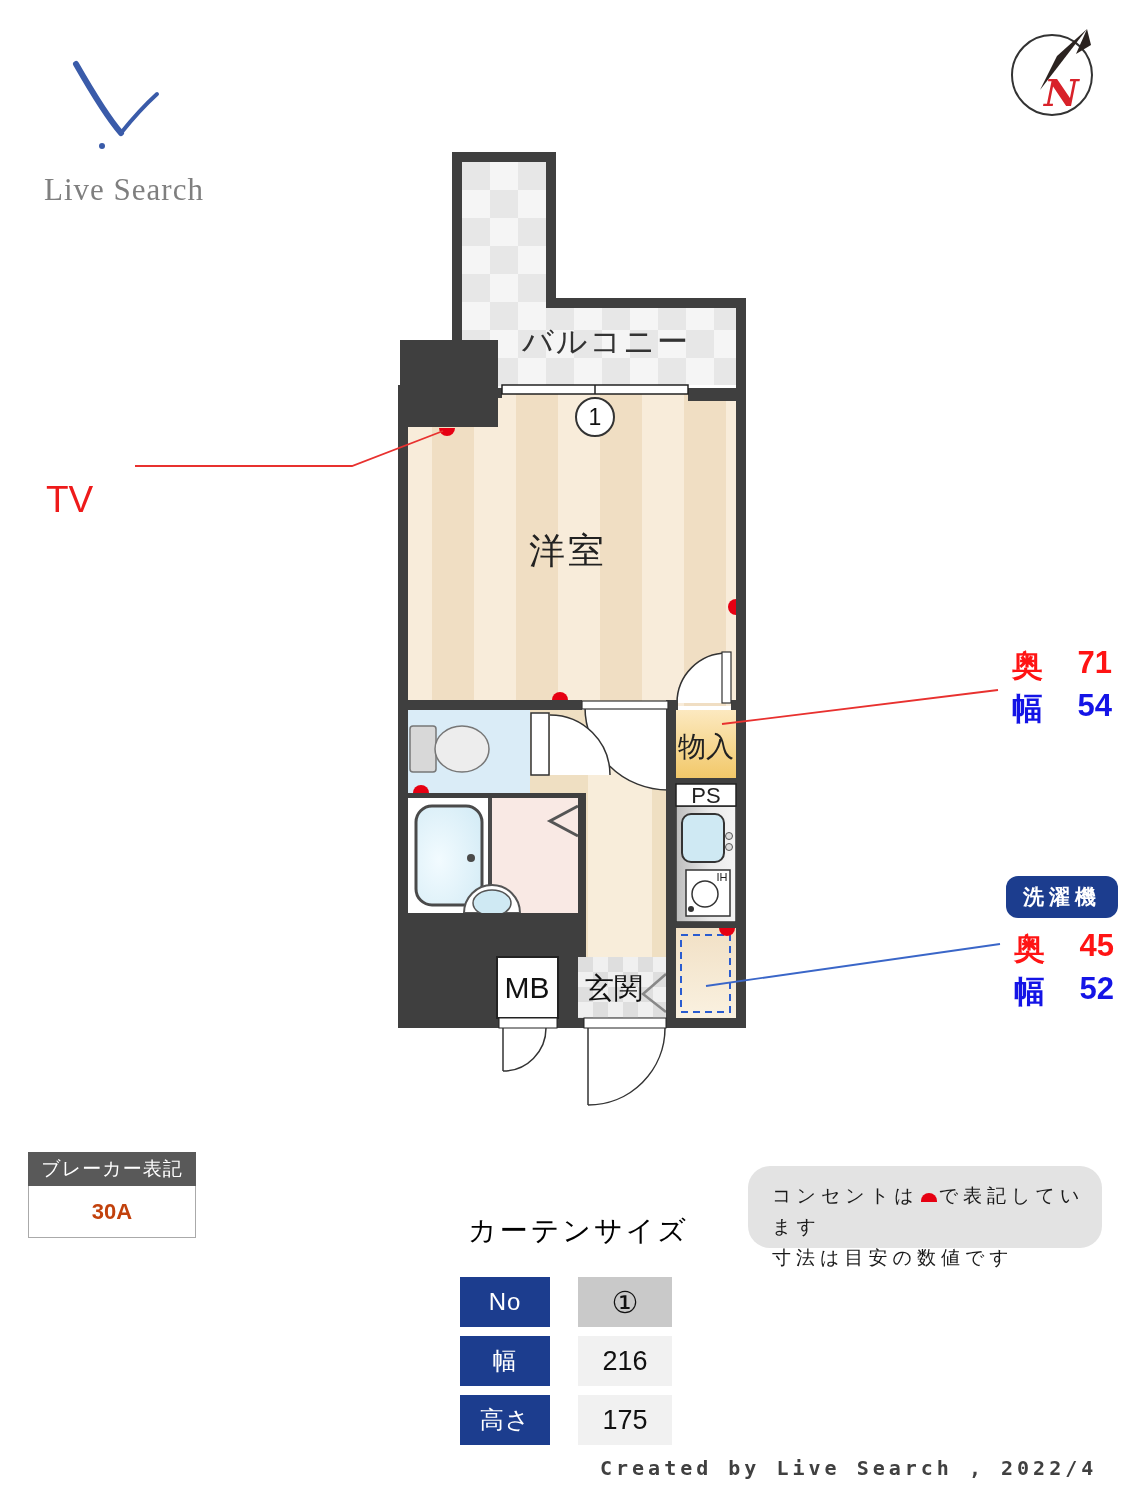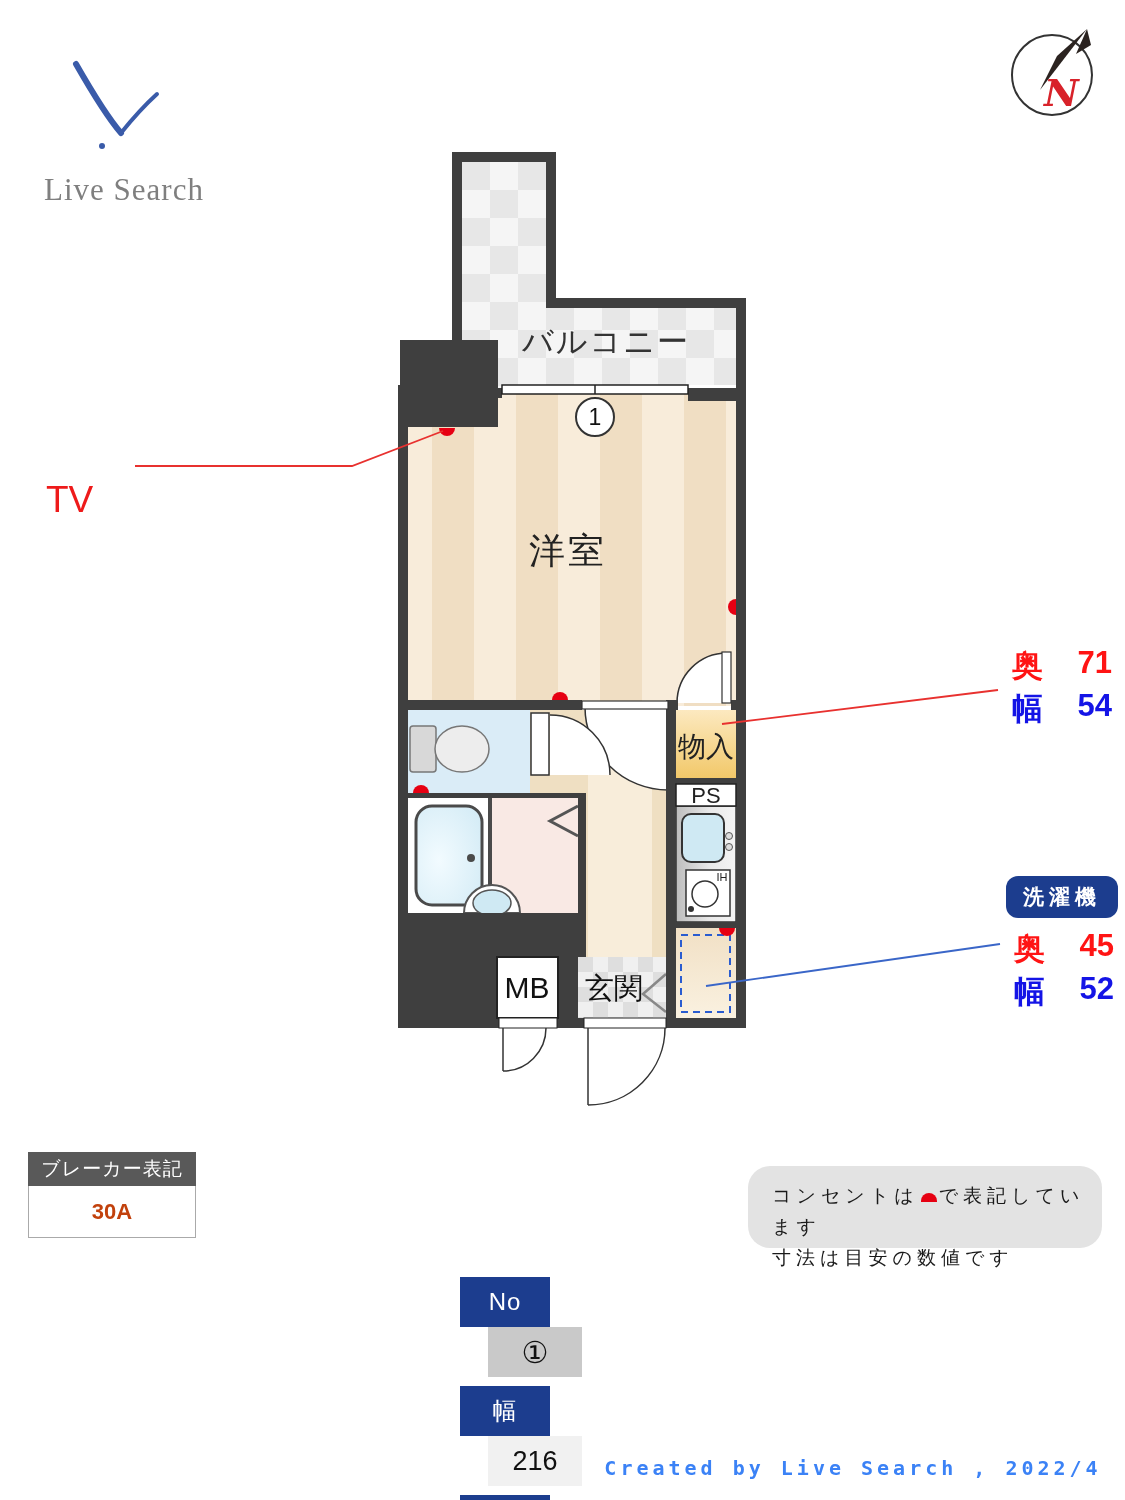--- a/index.html
+++ b/index.html
@@ -23,36 +23,36 @@
                 justify-content:center;font-weight:600;box-sizing:border-box;padding-left:0;}
   
   .breaker{left:28px;top:1152px;width:168px;border-radius:25px;}
   .breaker .hd{background:#595959;color:#fff;font-size:19px;height:34px;display:flex;
                align-items:center;justify-content:center;letter-spacing:1px;}
   .breaker .bd{background:#fff;border:1px solid #aaa;border-top:none;height:51px;display:flex;
                align-items:center;justify-content:center;font-size:22px;color:#c2410c;font-weight:700;}
   
   .curtain-title{left:468px;top:1212px;font-size:28px;color:#000;letter-spacing:3px;}
   .ctable{left:460px;top:1277px;}
-  .crow{display:flex;margin-bottom:9px;flex-direction:column;}
+  .crow{display:flex;margin-bottom:9px;}
   .crow .lab{width:90px;height:50px;background:#1c3d8e;color:#fff;font-size:24px;display:flex;
              align-items:center;justify-content:center;letter-spacing:1px;}
   .crow .val{width:94px;height:50px;margin-left:28px;background:#f1f1f1;color:#111;font-size:27px;
              display:flex;align-items:center;justify-content:center;}
   .crow .val.no{background:#c9c9c9;font-size:30px;}
   
   .note{left:748px;top:1166px;width:354px;height:82px;background:#e3e3e3;border-radius:22px;
         box-sizing:border-box;padding:14px 0 0 24px;font-size:19px;color:#1a1a1a;
         letter-spacing:5px;line-height:31px;}
   .dome{display:inline-block;width:16px;height:9px;background:#e60012;
         border-radius:8px 8px 0 0;margin:0 2px;}
   
-  .footer{left:600px;top:1456px;width:506px;text-align:center;
+  .footer{left:600px;top:1456px;width:506px;text-align:left;
           font-family:"DejaVu Sans Mono","Liberation Mono",monospace;
-          font-size:20px;font-weight:700;letter-spacing:4px;color:#3b82f6;}
+          font-size:20px;font-weight:700;letter-spacing:4px;color:#404040;}
 </style>
 </head>
 <body>
 
 <div id="stage">
 
 <svg id="plan-svg" width="1125" height="1500" viewBox="0 0 1125 1500">
   <defs>
     <pattern id="balTile" x="462" y="162" width="56" height="56" patternUnits="userSpaceOnUse">
       <rect width="56" height="56" fill="#f5f5f5"></rect>
@@ -256,20 +256,21 @@
 <div class="abs dim blue" style="left:1014px;top:971px;">
   <span>幅</span>
   <span class="v">52</span>
 </div>
 
 <div class="abs breaker">
   <div class="hd">ブレーカー表記</div>
   <div class="bd">30A</div>
 </div>
 
+<div class="abs curtain-title">カーテンサイズ</div>
 <div class="abs ctable">
   <div class="crow">
     <div class="lab">No</div>
     <div class="val no">①</div>
   </div>
   <div class="crow">
     <div class="lab">幅</div>
     <div class="val">216</div>
   </div>
   <div class="crow">

